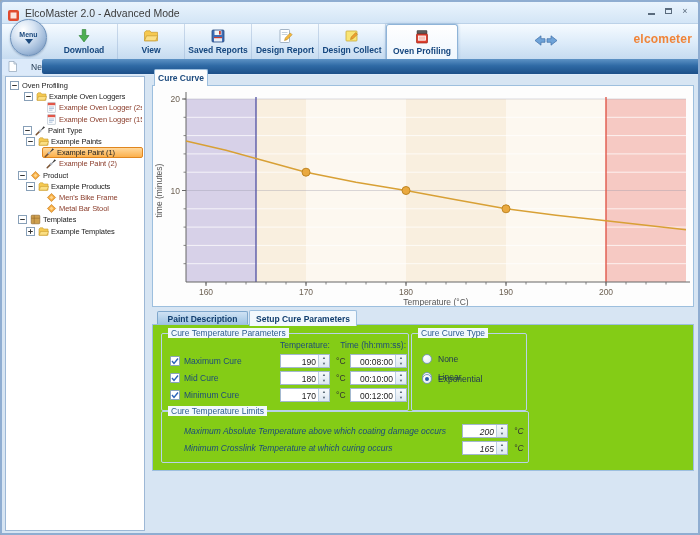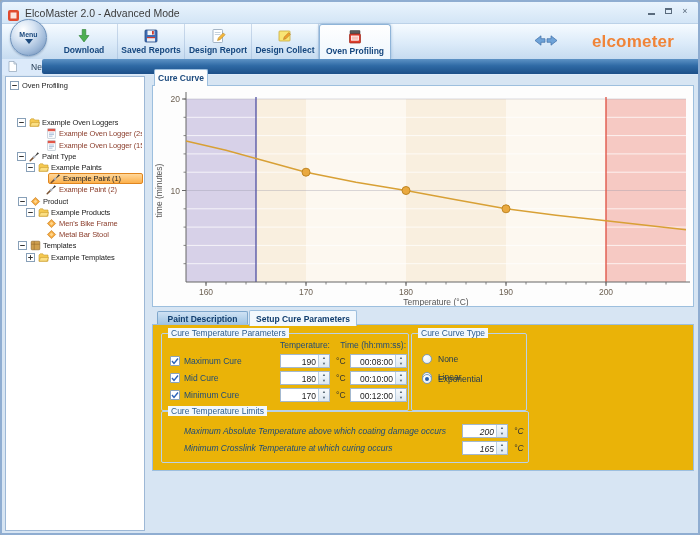--- a/index.html
+++ b/index.html
@@ -18,21 +18,21 @@
   .menu-btn{position:absolute;left:8px;top:-5px;width:37px;height:37px;border-radius:50%;border:1px solid #6e92bb;background:radial-gradient(circle at 35% 28%,#ffffff,#d4e2f2 35%,#9db8d8 68%,#647fa8 100%);display:flex;flex-direction:column;align-items:center;justify-content:center;z-index:5;box-shadow:0 1px 2px rgba(40,70,110,.35);}
   .menu-txt{font-size:7px;font-weight:bold;color:#1c4a7e;}
   .menu-arrow{width:0;height:0;border-left:4px solid transparent;border-right:4px solid transparent;border-top:5px solid #1c4a7e;margin-top:1px;}
   .tab-strip{position:absolute;left:49px;top:0;bottom:0;display:flex;}
   .tb-tab{width:67px;height:100%;display:flex;flex-direction:column;align-items:center;justify-content:center;gap:1px;border-right:1px solid rgba(150,178,210,.45);cursor:default;}
   .tb-tab.active{background:linear-gradient(#ffffff,#eef6fd);border:1px solid #8fb4d8;border-bottom:none;border-radius:3px 3px 0 0;width:72px;box-shadow:0 0 3px rgba(90,140,190,.5);}
   .tb-icon{width:16px;height:16px;}
   .tb-icon svg{display:block;}
   .tb-label{font-size:8.5px;font-weight:bold;color:#16477f;white-space:nowrap;}
   .arrows-btn{position:absolute;left:524px;top:4px;width:40px;height:28px;display:flex;align-items:center;justify-content:center;}
-  .logo{position:absolute;right:24px;top:8px;font-size:17px;font-weight:bold;color:#f08438;letter-spacing:.2px;}
+  .logo{position:absolute;right:6px;top:8px;font-size:12px;font-weight:bold;color:#f08438;letter-spacing:.2px;}
   
   .subbar{position:absolute;left:0;top:57px;right:0;height:16px;background:#dceafa;}
   .new-btn{position:absolute;left:3px;top:1px;height:14px;display:flex;align-items:center;gap:14px;padding:0 3px;}
   .new-label{font-size:8.5px;color:#223a52;}
   .new-caret{width:0;height:0;border-left:3px solid transparent;border-right:3px solid transparent;border-top:4px solid #44607e;}
   .dark-bar{position:absolute;left:40px;right:0;top:0;height:15px;background:linear-gradient(#5d92c5,#2f6aa5 45%,#1c4f88);border-radius:2px 0 0 2px;}
   
   .tree-panel{position:absolute;left:3px;top:74px;width:140px;height:455px;background:#ffffff;border:1px solid #9db8d6;padding:3px 1px;overflow:hidden;}
   .tree-row{display:flex;align-items:center;height:11.2px;font-size:7.5px;letter-spacing:-.1px;color:#222;white-space:nowrap;cursor:default;}
   .expander{width:9px;height:9px;margin-right:2px;flex:none;}
@@ -42,21 +42,21 @@
   .tree-icon{width:11px;height:11px;margin-right:2px;flex:none;}
   .tree-label{overflow:hidden;}
   .tree-label.leaf{color:#8a3c2a;}
   
   .cure-tab{position:absolute;left:152px;top:67px;width:54px;height:17px;background:#fdfdfd;border:1px solid #9dbfde;border-bottom:none;border-radius:2px 2px 0 0;display:flex;align-items:center;justify-content:center;font-size:8.5px;font-weight:bold;color:#1c4a7e;z-index:3;}
   .chart-panel{position:absolute;left:150px;top:83px;width:542px;height:222px;background:#fdfdfd;border:1px solid #9dbfde;}
   
   .btab{position:absolute;font-size:8.5px;font-weight:bold;color:#123e6e;display:flex;align-items:center;justify-content:center;border-radius:2px 2px 0 0;cursor:default;}
   .btab-inactive{left:155px;top:309px;width:91px;height:14px;background:linear-gradient(#cfe2f4,#9cc2e2);border:1px solid #7fa7cc;border-bottom:none;}
   .btab-active{left:247px;top:308px;width:108px;height:16px;background:#f2f8fd;border:1px solid #9dbfde;border-bottom:none;z-index:3;}
-  .bottom-panel{position:absolute;left:150px;top:322px;width:542px;height:147px;background:#eab308;border:1px solid #9dbfde;}
+  .bottom-panel{position:absolute;left:150px;top:322px;width:542px;height:147px;background:#84cc16;border:1px solid #9dbfde;}
   .group{position:absolute;border:1px solid #b9d2e9;border-radius:2px;}
   .group-title{position:absolute;top:-6px;left:6px;background:#f2f8fd;padding:0 3px;font-size:8.5px;color:#2b5c8e;white-space:nowrap;}
   .g-params{left:8px;top:8px;width:248px;height:78px;}
   .g-type{left:258px;top:8px;width:116px;height:78px;}
   .g-limits{left:8px;top:86px;width:368px;height:52px;}
   .hdr{position:absolute;font-size:8.5px;color:#1d4a7a;top:6px;text-align:right;}
   .hdr-temp{left:98px;width:70px;}
   .hdr-time{left:160px;width:84px;}
   .param-row{position:absolute;left:8px;right:2px;height:14px;}
   .chk{position:absolute;left:0;top:2px;width:10px;height:10px;background:#fff;border:1px solid #8aa3bd;border-radius:1px;display:flex;align-items:center;justify-content:center;}
@@ -109,20 +109,29 @@
           <span class="tb-icon">
             <svg width="16" height="16" viewBox="0 0 16 16">
               <path d="M6.2 1.5h3.6v6h3.2L8 14 3 7.5h3.2z" fill="#4caf50" stroke="#2e7d32" stroke-width="0.6"></path>
             </svg>
           </span>
           <div class="tb-label">Download</div>
         </div>
         <div class="tb-tab">
           <span class="tb-icon">
             <svg width="16" height="16" viewBox="0 0 16 16">
+              <path d="M1.5 12.8V4.3l1.5-1.5h4l1 1.5h6.5v8.5z" fill="#f6c94f" stroke="#c79a2e" stroke-width="0.7"></path>
+              <path d="M1.5 12.8l2-5h11.2l-2 5z" fill="#fbdf84" stroke="#c79a2e" stroke-width="0.7"></path>
+            </svg>
+          </span>
+          <div class="tb-label">View</div>
+        </div>
+        <div class="tb-tab">
+          <span class="tb-icon">
+            <svg width="16" height="16" viewBox="0 0 16 16">
               <rect x="2" y="2" width="12" height="12" rx="1" fill="#3f6db5" stroke="#27497f" stroke-width="0.8"></rect>
               <rect x="4.5" y="2.5" width="7" height="4.5" fill="#f5f5f5"></rect>
               <rect x="9" y="3" width="1.8" height="3.5" fill="#cc3b2f"></rect>
               <rect x="4" y="9" width="8" height="4.5" fill="#e8eef5"></rect>
               <rect x="4" y="9" width="8" height="1.2" fill="#cc3b2f"></rect>
             </svg>
           </span>
           <div class="tb-label">Saved Reports</div>
         </div>
         <div class="tb-tab">
@@ -186,21 +195,21 @@
         <span class="expander">
           <svg width="9" height="9" viewBox="0 0 9 9">
             <rect x="0.5" y="0.5" width="8" height="8" fill="#fff" stroke="#88a0b8"></rect>
             <line x1="2.2" y1="4.5" x2="6.8" y2="4.5" stroke="#333" stroke-width="1"></line>
           </svg>
         </span>
         <span class="tree-zone">
           <span class="tree-label">Oven Profiling</span>
         </span>
       </div>
-      <div class="tree-row" style="padding-left: 10px; margin-top: 26px;">
+      <div class="tree-row" style="padding-left: 17px;">
         <span class="expander">
           <svg width="9" height="9" viewBox="0 0 9 9">
             <rect x="0.5" y="0.5" width="8" height="8" fill="#fff" stroke="#88a0b8"></rect>
             <line x1="2.2" y1="4.5" x2="6.8" y2="4.5" stroke="#333" stroke-width="1"></line>
           </svg>
         </span>
         <span class="tree-zone">
           <span class="tree-icon"><svg width="11" height="11" viewBox="0 0 11 11">
               <path d="M1 9.2V3l1.2-1.2h2.6l0.8 1.2h4.4v6.2z" fill="#f6ca52" stroke="#c79a2e" stroke-width="0.6"></path>
               <path d="M1 9.2l1.6-3.8h8l-1.6 3.8z" fill="#fbdf84" stroke="#c79a2e" stroke-width="0.6"></path>
@@ -227,21 +236,21 @@
           <span class="tree-icon"><svg width="11" height="11" viewBox="0 0 11 11">
               <rect x="1.8" y="0.8" width="7.4" height="9.4" fill="#fff" stroke="#98a8b8" stroke-width="0.5"></rect>
               <rect x="1.8" y="0.8" width="7.4" height="2.4" fill="#e25648"></rect>
               <line x1="3" y1="5" x2="8" y2="5" stroke="#8aa8cc" stroke-width="0.7"></line>
               <line x1="3" y1="6.6" x2="8" y2="6.6" stroke="#8aa8cc" stroke-width="0.7"></line>
               <line x1="3" y1="8.2" x2="6.5" y2="8.2" stroke="#8aa8cc" stroke-width="0.7"></line>
             </svg></span>
           <span class="tree-label leaf">Example Oven Logger (15s)</span>
         </span>
       </div>
-      <div class="tree-row" style="padding-left: 10px; text-align: center;">
+      <div class="tree-row" style="padding-left: 16px; text-align: center;">
         <span class="expander">
           <svg width="9" height="9" viewBox="0 0 9 9">
             <rect x="0.5" y="0.5" width="8" height="8" fill="#fff" stroke="#88a0b8"></rect>
             <line x1="2.2" y1="4.5" x2="6.8" y2="4.5" stroke="#333" stroke-width="1"></line>
           </svg>
         </span>
         <span class="tree-zone">
           <span class="tree-icon"><svg width="11" height="11" viewBox="0 0 11 11">
               <path d="M1.2 9.8L4.6 6.4" stroke="#7a5230" stroke-width="1.5" stroke-linecap="round"></path>
               <path d="M4.3 6.7l1.6-1.6" stroke="#aeb6c2" stroke-width="2.2"></path>
@@ -258,21 +267,21 @@
           </svg>
         </span>
         <span class="tree-zone">
           <span class="tree-icon"><svg width="11" height="11" viewBox="0 0 11 11">
               <path d="M1 9.2V3l1.2-1.2h2.6l0.8 1.2h4.4v6.2z" fill="#f6ca52" stroke="#c79a2e" stroke-width="0.6"></path>
               <path d="M1 9.2l1.6-3.8h8l-1.6 3.8z" fill="#fbdf84" stroke="#c79a2e" stroke-width="0.6"></path>
             </svg></span>
           <span class="tree-label">Example Paints</span>
         </span>
       </div>
-      <div class="tree-row" style="padding-left: 30px;">
+      <div class="tree-row" style="padding-left: 24px;">
         <span class="expander"></span>
         <span class="tree-zone selected">
           <span class="tree-icon"><svg width="11" height="11" viewBox="0 0 11 11">
               <path d="M1.2 9.8L4.6 6.4" stroke="#7a5230" stroke-width="1.5" stroke-linecap="round"></path>
               <path d="M4.3 6.7l1.6-1.6" stroke="#aeb6c2" stroke-width="2.2"></path>
               <path d="M5.8 5.2L8.6 1.2l1.4 1.4-4 2.8z" fill="#3a3a3a"></path>
             </svg></span>
           <span class="tree-label">Example Paint (1)</span>
         </span>
       </div>

